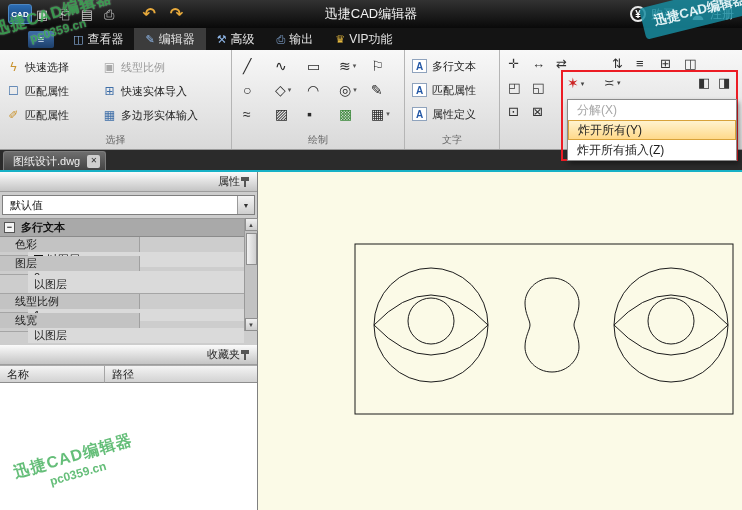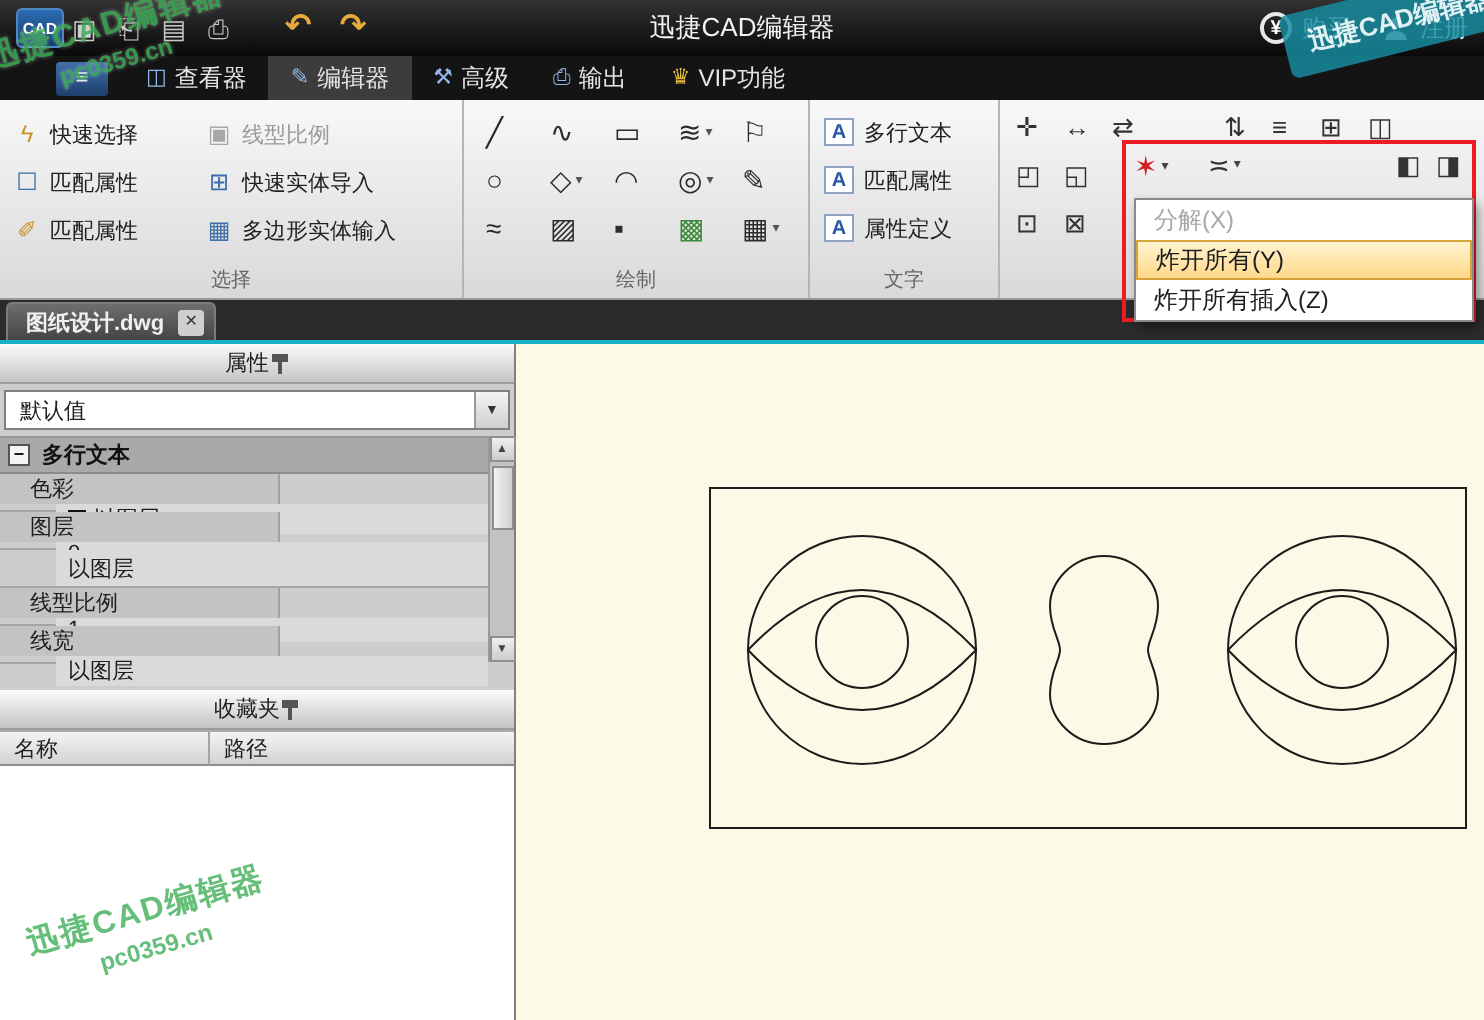--- a/index.html
+++ b/index.html
@@ -55,28 +55,28 @@
   .red-box{position:absolute;left:561px;top:70px;width:177px;height:91px;border:2px solid #ec1c24;z-index:30;pointer-events:none;}
   .rb-btn{position:absolute;z-index:31;display:flex;align-items:center;gap:2px;cursor:pointer;font-size:13px;color:#333;line-height:1;}
   .rb-btn .explode-glyph{color:#cc2222;font-size:14px;}
   .rb-btn .caret{font-size:7px;color:#444;}
   .explode-menu{position:absolute;left:567px;top:99px;width:170px;background:#fff;border:1px solid #8a8a8a;box-shadow:2px 3px 5px rgba(0,0,0,.4);z-index:40;font-size:12px;}
   .menu-item{height:20px;display:flex;align-items:center;padding:0 9px;cursor:pointer;color:#1e1e1e;background:#fff;}
   .menu-item[data-state="disabled"]{color:#a8a8a8;cursor:default;}
   .menu-item[data-state="selected"]{background:linear-gradient(#fff3cf,#ffd98a);border:1px solid #d8a23a;}
 
   
-  .tabbar{height:22px;background:#2b2b2b;border-bottom:2px solid #17b1c6;display:flex;align-items:flex-end;padding-left:3px;font-weight:bold;}
+  .tabbar{height:22px;background:#2b2b2b;border-bottom:2px solid #17b1c6;display:flex;align-items:flex-end;padding-left:3px;}
   .doc-tab{height:19px;display:flex;align-items:center;gap:7px;padding:0 5px 0 9px;background:linear-gradient(#6e6e6e,#444);border:1px solid #7c7c7c;border-bottom:none;color:#f0f0f0;font-size:11px;border-radius:3px 3px 0 0;cursor:pointer;}
   .tab-close{width:13px;height:13px;background:#cfcfcf;color:#333;font-size:8px;display:flex;align-items:center;justify-content:center;border-radius:2px;cursor:pointer;line-height:1;}
 
   
   .main{display:flex;height:338px;}
   .sidebar{width:258px;background:#cdcdcd;border-right:1px solid #808080;display:flex;flex-direction:column;font-size:11px;color:#1e1e1e;}
-  .panel-header{height:20px;background:linear-gradient(#fbfbfb,#c4c4c4);border-bottom:1px solid #9d9d9d;display:flex;align-items:center;padding:0 7px;justify-content:center;flex:0 0 auto;}
+  .panel-header{height:20px;background:linear-gradient(#fbfbfb,#c4c4c4);border-bottom:1px solid #9d9d9d;display:flex;align-items:center;padding:0 7px;justify-content:flex-end;flex:0 0 auto;}
   .pin{display:flex;align-items:center;cursor:pointer;}
   .preset-combo{height:20px;margin:3px 2px;background:#fff;border:1px solid #7f7f7f;display:flex;align-items:center;justify-content:space-between;padding-left:7px;cursor:pointer;flex:0 0 auto;}
   .combo-btn{width:17px;align-self:stretch;background:linear-gradient(#f4f4f4,#cfcfcf);border-left:1px solid #9a9a9a;font-size:7px;display:flex;align-items:center;justify-content:center;color:#333;}
   .prop-grid{display:flex;height:113px;flex:0 0 auto;}
   .grid-rows{flex:1;border-top:1px solid #999;}
   .section-row{height:18px;background:#a9a9a9;display:flex;align-items:center;gap:6px;padding:0 4px;font-weight:bold;color:#111;border-bottom:1px solid #8b8b8b;}
   .collapse-box{width:11px;height:11px;background:#f4f4f4;border:1px solid #555;font-size:9px;display:flex;align-items:center;justify-content:center;cursor:pointer;line-height:1;}
   .prop-row{display:flex;height:19px;border-bottom:1px solid #a5a5a5;flex-direction:column;}
   .prop-row .k{width:140px;background:#c3c3c3;border-right:1px solid #a0a0a0;display:flex;align-items:center;padding-left:15px;}
   .prop-row .v{flex:1;background:#dadada;display:flex;align-items:center;padding-left:6px;gap:4px;margin-left:28px;}

